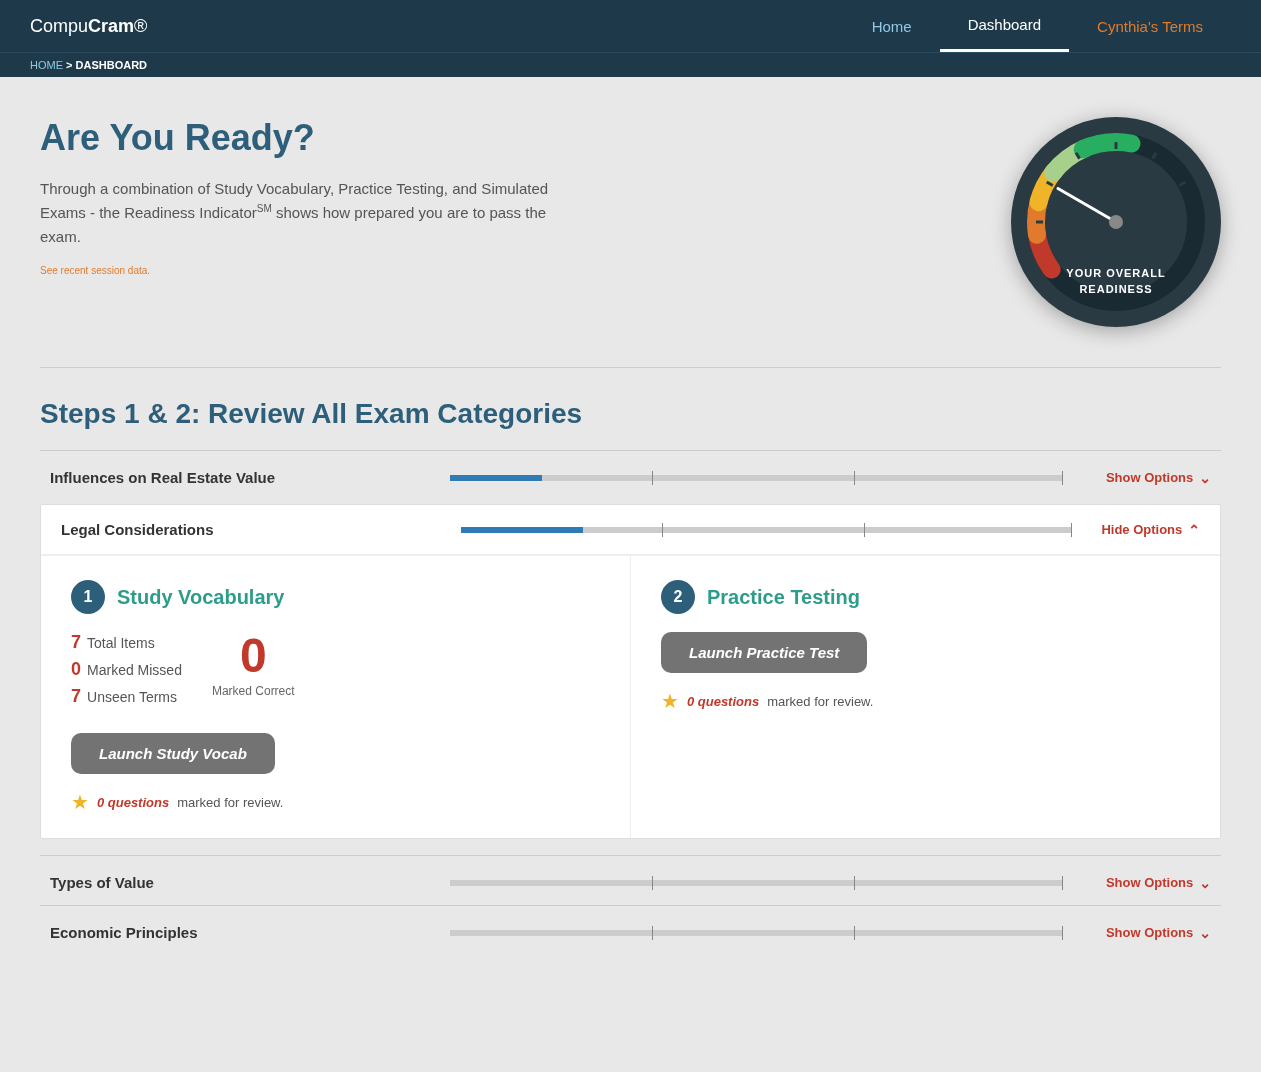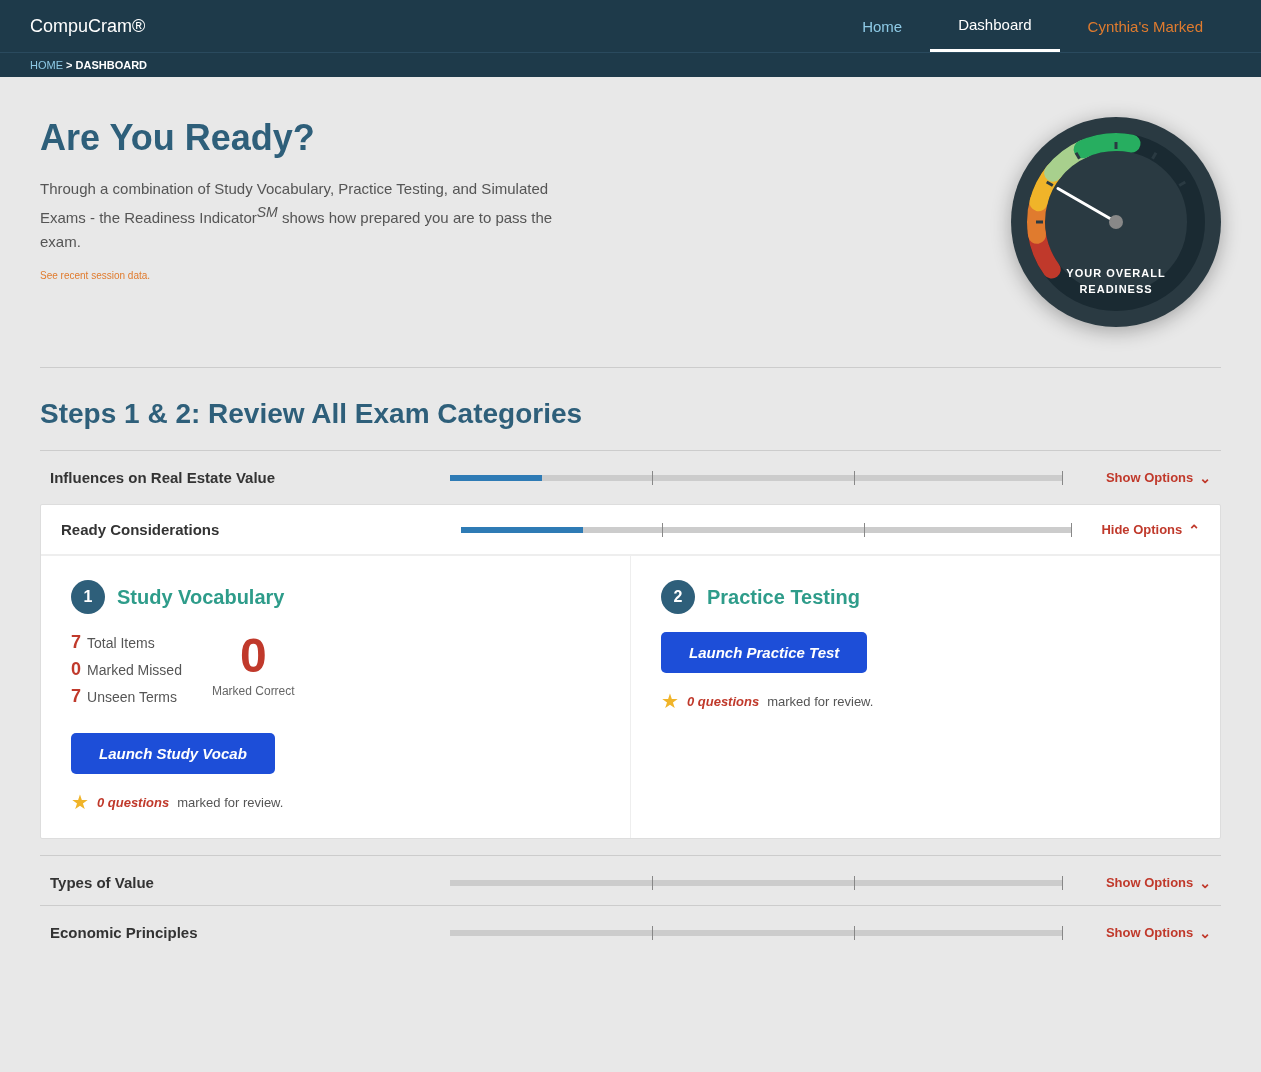--- a/index.html
+++ b/index.html
@@ -1,40 +1,40 @@
 <!DOCTYPE html>
 <html><head>
   <meta charset="utf-8">
   <style>
     * { margin: 0; padding: 0; box-sizing: border-box; }
     body { font-family: Arial, sans-serif; background: #e8e8e8; color: #333; }
 
     
     .nav { background: #1e3a4a; display: flex; align-items: center; padding: 0 30px; height: 52px; }
     .nav-logo { color: #fff; font-size: 18px; font-weight: 300; margin-right: auto; }
-    .nav-logo strong { font-weight: 400; }
+    .nav-logo strong { font-weight: 700; }
     .nav-links { display: flex; gap: 0; }
     .nav-link { color: #8ecae6; text-decoration: none; padding: 0 28px; height: 52px; display: flex; align-items: center; font-size: 15px; }
     .nav-link.active { color: #fff; border-bottom: 3px solid #fff; }
     .nav-link.cynthia { color: #e07b2e; }
 
     
     .breadcrumb { background: #1e3a4a; padding: 6px 30px; font-size: 11px; color: #8ecae6; border-top: 1px solid #2a4a5e; }
     .breadcrumb a { color: #8ecae6; text-decoration: none; }
     .breadcrumb span { color: #fff; font-weight: 600; }
 
     
     .main { background: #e8e8e8; padding: 40px 40px 40px 40px; }
 
     
     .hero { display: flex; align-items: flex-start; margin-bottom: 40px; }
     .hero-text { flex: 1; }
     .hero-title { color: #2e5f7a; font-size: 36px; font-weight: 700; margin-bottom: 18px; }
     .hero-desc { color: #555; font-size: 15px; line-height: 1.6; max-width: 540px; }
-    .hero-desc sup { font-size: 14px; font-style: italic; }
+    .hero-desc sup { font-size: 10px; }
     .hero-link { color: #e07b2e; font-size: 10px; text-decoration: none; margin-top: 16px; display: inline-block; }
     .hero-gauge { margin-left: 40px; display: flex; flex-direction: column; align-items: center; }
     .gauge-circle { width: 210px; height: 210px; border-radius: 50%; background: #2a3a42; position: relative; display: flex; flex-direction: column; align-items: center; justify-content: center; box-shadow: 0 4px 20px rgba(0,0,0,0.3); overflow: hidden; }
     .gauge-arc { position: absolute; top: 10px; left: 10px; width: 190px; height: 190px; }
     .gauge-label { position: absolute; bottom: 30px; text-align: center; color: #fff; font-size: 11px; font-weight: 700; letter-spacing: 1px; line-height: 1.4; z-index: 10; }
 
     
     .divider { border: none; border-top: 1px solid #ccc; margin: 10px 0 30px 0; }
 
     
@@ -66,37 +66,37 @@
     .step-title { color: #2e9c8a; font-size: 20px; font-weight: 700; }
 
     .stats { display: flex; align-items: flex-start; gap: 30px; margin-bottom: 20px; }
     .stat-list { }
     .stat-item { font-size: 14px; color: #555; margin-bottom: 6px; display: flex; align-items: baseline; gap: 6px; }
     .stat-num { color: #c0392b; font-size: 18px; font-weight: 700; }
     .big-num-container { text-align: center; }
     .big-num { color: #c0392b; font-size: 48px; font-weight: 700; line-height: 1; }
     .big-num-label { font-size: 12px; color: #666; margin-top: 4px; }
 
-    .launch-btn { background: #1d4ed8; color: #fff; border: none; padding: 12px 28px; font-size: 15px; font-weight: 700; font-style: italic; cursor: pointer; border-radius: 5px; margin-bottom: 16px; }
+    .launch-btn { background: #737373; color: #fff; border: none; padding: 12px 28px; font-size: 15px; font-weight: 700; font-style: italic; cursor: pointer; border-radius: 10px; margin-bottom: 16px; }
 
     .review-row { display: flex; align-items: center; gap: 8px; font-size: 13px; color: #555; }
     .star-icon { color: #f0b429; font-size: 20px; }
     .review-count { color: #c0392b; font-weight: 700; font-style: italic; }
   </style>
 </head>
 <body>
 
 <nav class="nav">
   <div class="nav-logo">
     <span>Compu</span><strong>Cram</strong><span>®</span>
   </div>
   <div class="nav-links">
     <a class="nav-link" href="#">Home</a>
     <a class="nav-link active" href="#">Dashboard</a>
-    <a class="nav-link cynthia" href="#">Cynthia's Marked</a>
+    <a class="nav-link cynthia" href="#">Cynthia's Terms</a>
   </div>
 </nav>
 
 <div class="breadcrumb">
   <a href="#">HOME</a>
   <span>&gt;</span>
   <span>DASHBOARD</span>
 </div>
 
 <div class="main">
@@ -161,21 +161,21 @@
       </div>
       <button class="show-options-btn">
         <span>Show Options</span>
         <span class="chevron-icon">⌄</span>
       </button>
     </div>
   </div>
 
   <div class="expanded-card">
     <div class="expanded-header">
-      <span class="expanded-name">Ready Considerations</span>
+      <span class="expanded-name">Legal Considerations</span>
       <div class="progress-bar-container">
         <div class="progress-track">
           <div class="progress-fill" style="width:20%"></div>
           <div class="progress-tick" style="left:33%"></div>
           <div class="progress-tick" style="left:66%"></div>
           <div class="progress-tick" style="left:100%"></div>
         </div>
       </div>
       <button class="hide-options-btn">
         <span>Hide Options</span>

